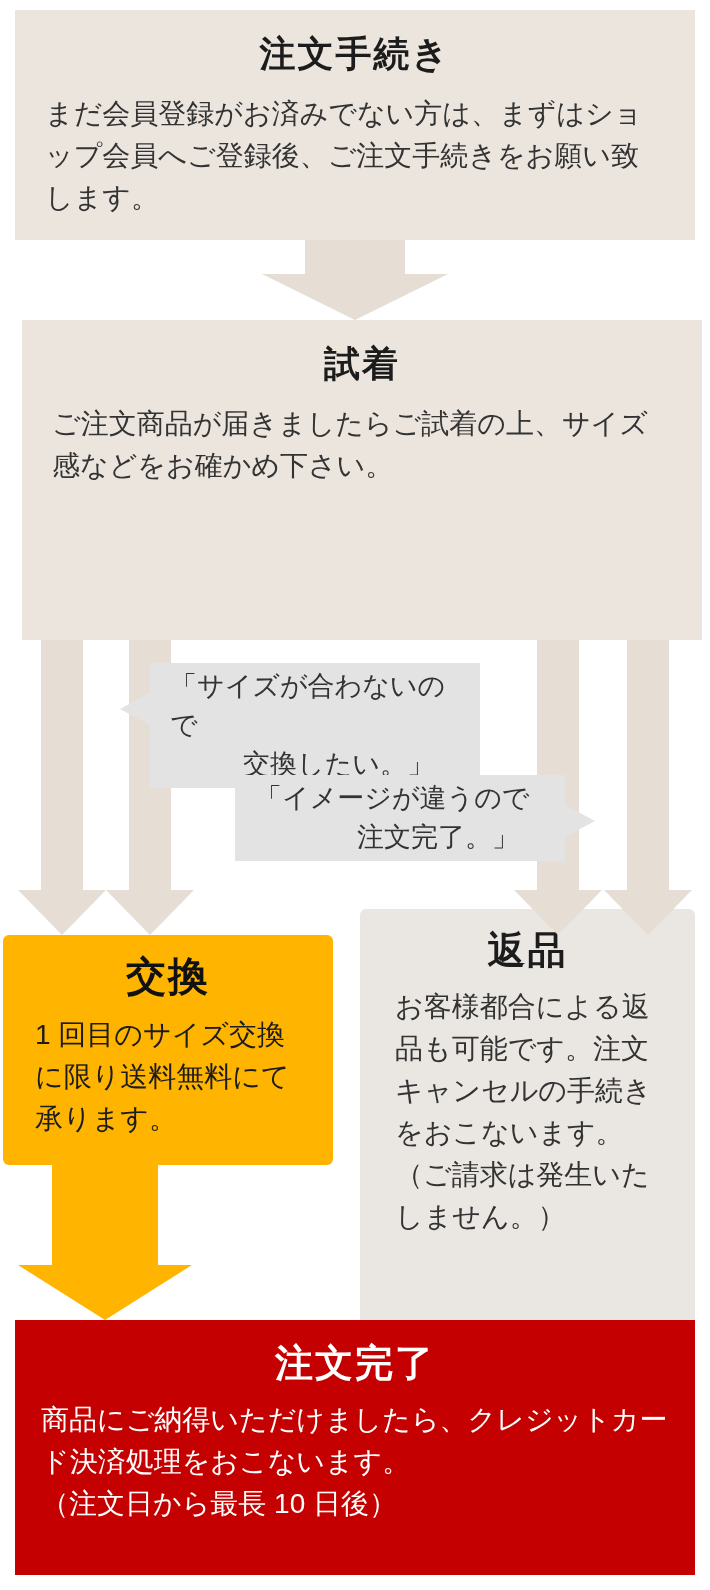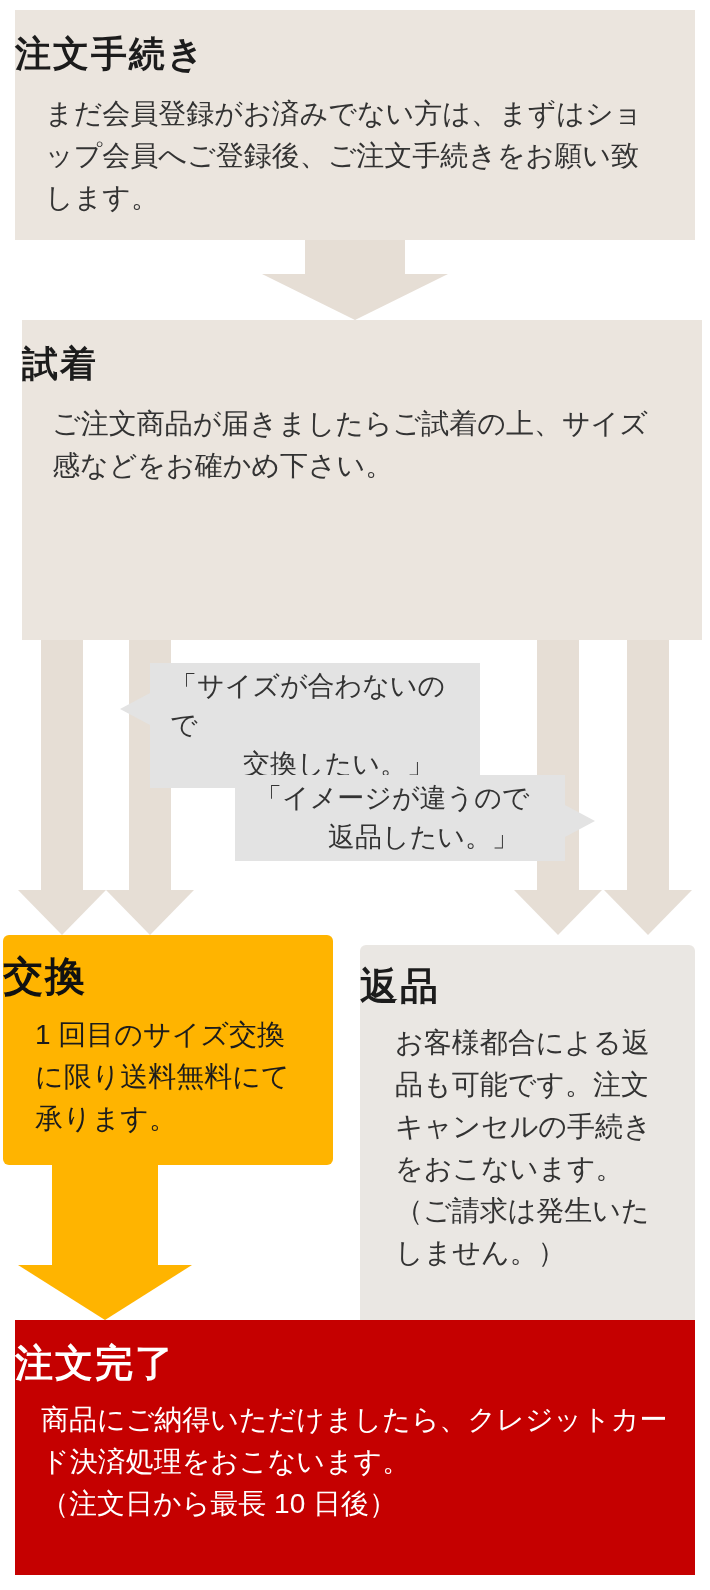--- a/index.html
+++ b/index.html
@@ -11,21 +11,21 @@
     --complete-bg:#c50000;
     --ink:#2b2b2b;
   }
   *{box-sizing:border-box;margin:0;padding:0}
   html,body{background:#fff}
   body{font-family:"Liberation Sans","DejaVu Sans",sans-serif;color:var(--ink)}
   .canvas{position:relative;width:710px;height:1590px;background:#fff;overflow:hidden;margin:0 auto}
 
   .box{position:absolute}
   .step-box{background:var(--step-bg)}
-  .box-title{font-size:36px;font-weight:bold;margin:20px 0 14px;color:#1c1c1c;letter-spacing:2px}
+  .box-title{font-size:36px;font-weight:bold;text-align:center;margin:20px 0 14px;color:#1c1c1c;letter-spacing:2px}
   .box-body{font-size:28px;line-height:1.5;padding:0 30px;text-align:left;color:#333}
 
   .arrow{position:absolute;display:flex;flex-direction:column;align-items:center;z-index:1}
   .arrow .shaft{background:var(--arrow-beige)}
   .arrow .head{width:0;height:0;border-style:solid;border-color:var(--arrow-beige) transparent transparent transparent}
   .mid-arrow{top:640px}
   .mid-arrow .shaft{width:42px;height:250px}
   .mid-arrow .head{border-width:45px 44px 0 44px}
   .orange-arrow .shaft{background:var(--exchange-bg)}
   .orange-arrow .head{border-color:var(--exchange-bg) transparent transparent transparent}
@@ -87,30 +87,30 @@
   </div>
 
   <div class="bubble" style="left:150px;top:663px;width:330px">
     <div class="line1">「サイズが合わないので</div>
     <div class="line2">交換したい。」</div>
     <div class="tail tail-left"></div>
   </div>
 
   <div class="bubble" style="left:235px;top:775px;width:330px">
     <div class="line1">「イメージが違うので</div>
-    <div class="line2">返品したい。」</div>
+    <div class="line2">注文完了。」</div>
     <div class="tail tail-right"></div>
   </div>
 
   <section class="box exchange-box" style="left:3px;top:935px;width:330px;height:230px">
     <h2 class="box-title">交換</h2>
     <p class="box-body">1 回目のサイズ交換に限り送料無料にて承ります。</p>
   </section>
 
-  <section class="box return-box" style="left:360px;top:945px;width:335px;height:436px">
+  <section class="box return-box" style="left:360px;top:909px;width:335px;height:436px">
     <h2 class="box-title">返品</h2>
     <p class="box-body">お客様都合による返品も可能です。注文キャンセルの手続きをおこないます。</p>
     <p class="box-body">（ご請求は発生いたしません。）</p>
   </section>
 
   <div class="arrow orange-arrow" style="left:18px;top:1165px">
     <div class="shaft" style="width:106px;height:100px"></div>
     <div class="head" style="border-width:55px 87px 0 87px"></div>
   </div>
 

